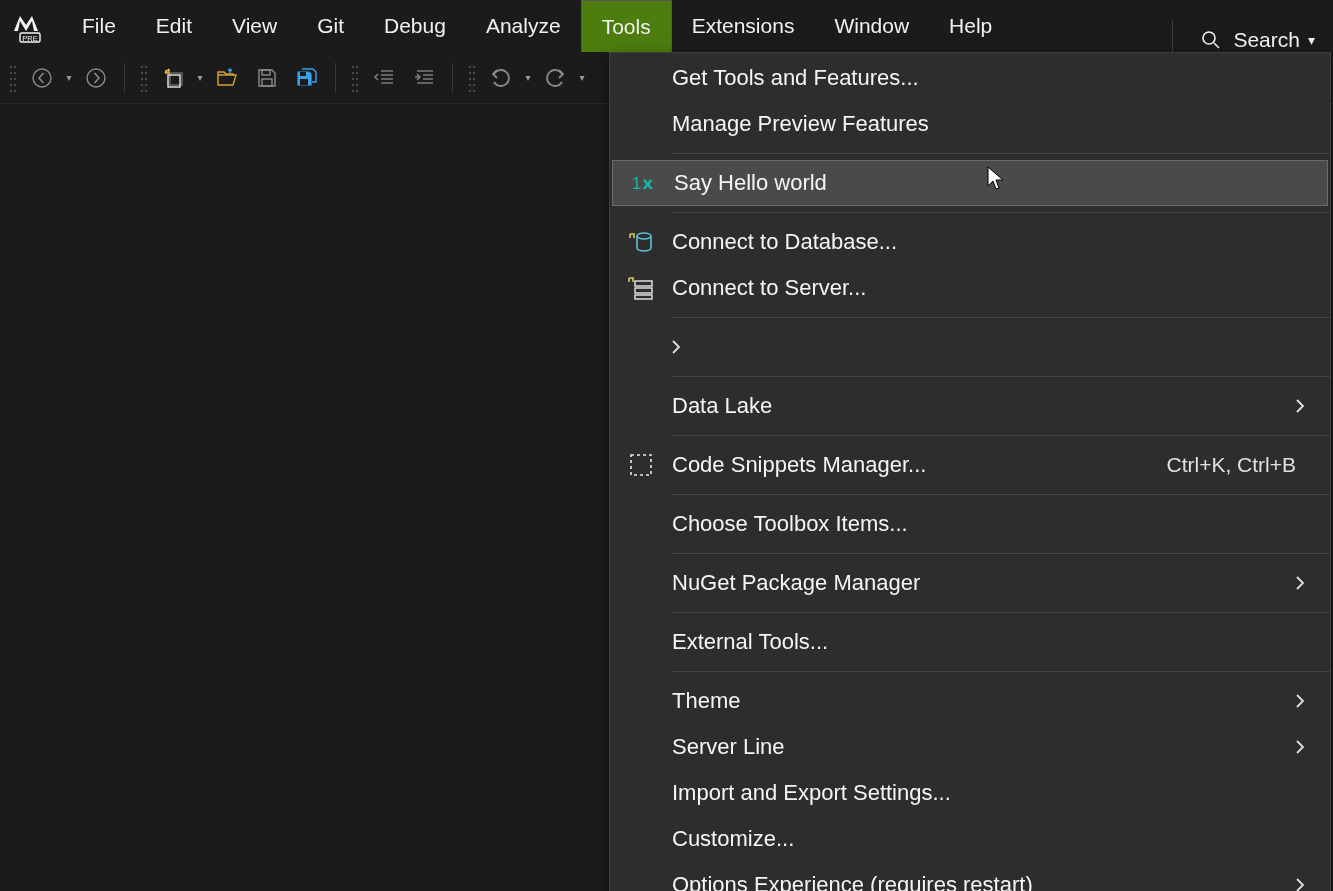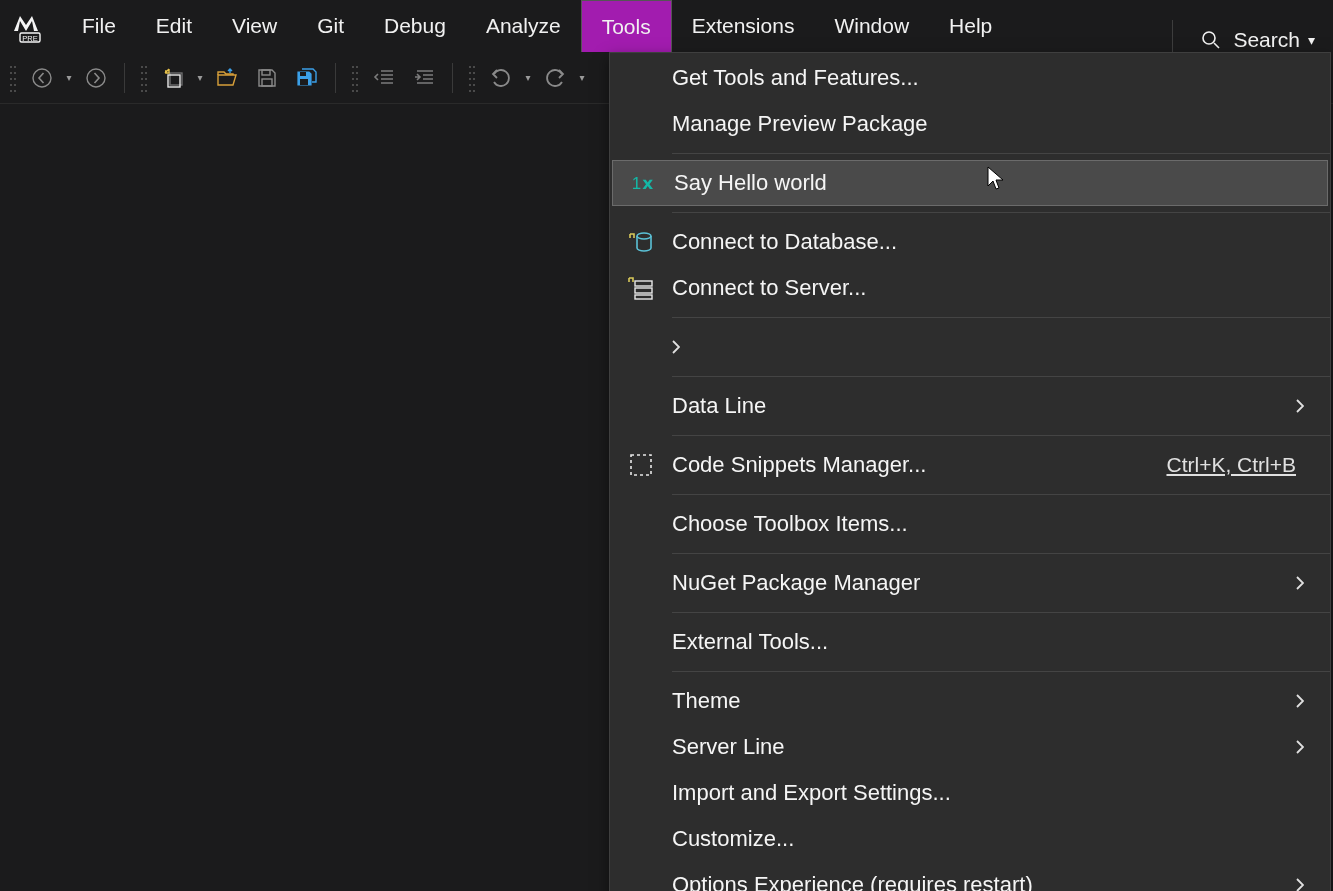--- a/index.html
+++ b/index.html
@@ -30,21 +30,21 @@
     .logo svg { width: 34px; height: 34px; }
     .menu-item {
       padding: 0 20px;
       height: 100%;
       display: flex; align-items: center;
       color: #f1f1f1;
       cursor: default;
       justify-content: center;
     }
     .menu-item.active {
-      background: #a21caf;
+      background: #4d7c0f;
       border: 1px solid #555;
       border-bottom: none;
     }
     .menubar-right {
       margin-left: auto;
       display: flex; align-items: flex-end;
       height: 100%;
     }
     .menubar-sep {
       width: 1px; height: 32px;
@@ -117,21 +117,21 @@
       margin: 0 2px;
     }
     .dd-icon {
       width: 62px;
       display: flex; align-items: center; justify-content: center;
       color: #e8e8e8;
     }
     .dd-icon svg { width: 26px; height: 26px; }
     .dd-icon .slot-text { font-size: 17px; color: #14b8a6; letter-spacing: 1px; }
     .dd-label { flex: 1; font-size: 22px; color: #f5f5f5; }
-    .dd-shortcut { color: #e0e0e0; font-size: 21px; margin-right: 8px; text-decoration: underline; }
+    .dd-shortcut { color: #e0e0e0; font-size: 21px; margin-right: 8px; }
     .dd-chevron { color: #e0e0e0; }
     .dd-chevron svg { width: 8px; height: 14px; }
     .dd-sep {
       height: 1px;
       background: #444;
       margin: 6px 0 6px 62px;
     }
 
     
     .cursor {
@@ -290,21 +290,21 @@
 </div>
 
 <div class="dropdown">
 
   <div class="dd-item">
     <div class="dd-icon"></div>
     <div class="dd-label">Get Tools and Features...</div>
   </div>
   <div class="dd-item">
     <div class="dd-icon"></div>
-    <div class="dd-label">Manage Preview Package</div>
+    <div class="dd-label">Manage Preview Features</div>
   </div>
   <div class="dd-sep"></div>
 
   <div class="dd-item highlight">
     <div class="dd-icon">
         <span class="slot-text">1𝘅</span>
       </div>
     <div class="dd-label">Say Hello world</div>
   </div>
   <div class="dd-sep"></div>
@@ -335,21 +335,21 @@
   <div class="dd-item">
     <div class="dd-icon"></div>
     <div class="dd-chevron"><svg viewBox="0 0 8 14">
           <path d="M1 1 L7 7 L1 13" fill="none" stroke="#e0e0e0" stroke-width="1.8"></path>
         </svg></div>
   </div>
   <div class="dd-sep"></div>
 
   <div class="dd-item">
     <div class="dd-icon"></div>
-    <div class="dd-label">Data Line</div>
+    <div class="dd-label">Data Lake</div>
     <div class="dd-chevron"><svg viewBox="0 0 8 14">
           <path d="M1 1 L7 7 L1 13" fill="none" stroke="#e0e0e0" stroke-width="1.8"></path>
         </svg></div>
   </div>
   <div class="dd-sep"></div>
 
   <div class="dd-item">
     <div class="dd-icon">
       <svg viewBox="0 0 26 26">
           <rect x="3" y="3" width="20" height="20" fill="none" stroke="#e8e8e8" stroke-width="1.6" stroke-dasharray="3 3"></rect>

